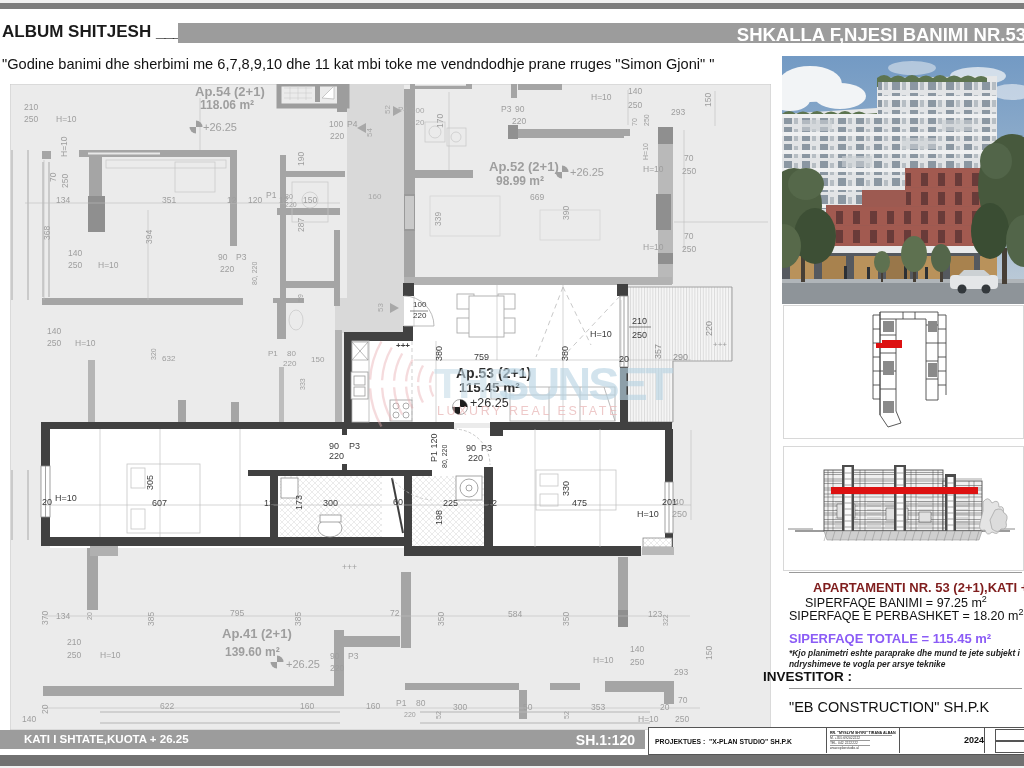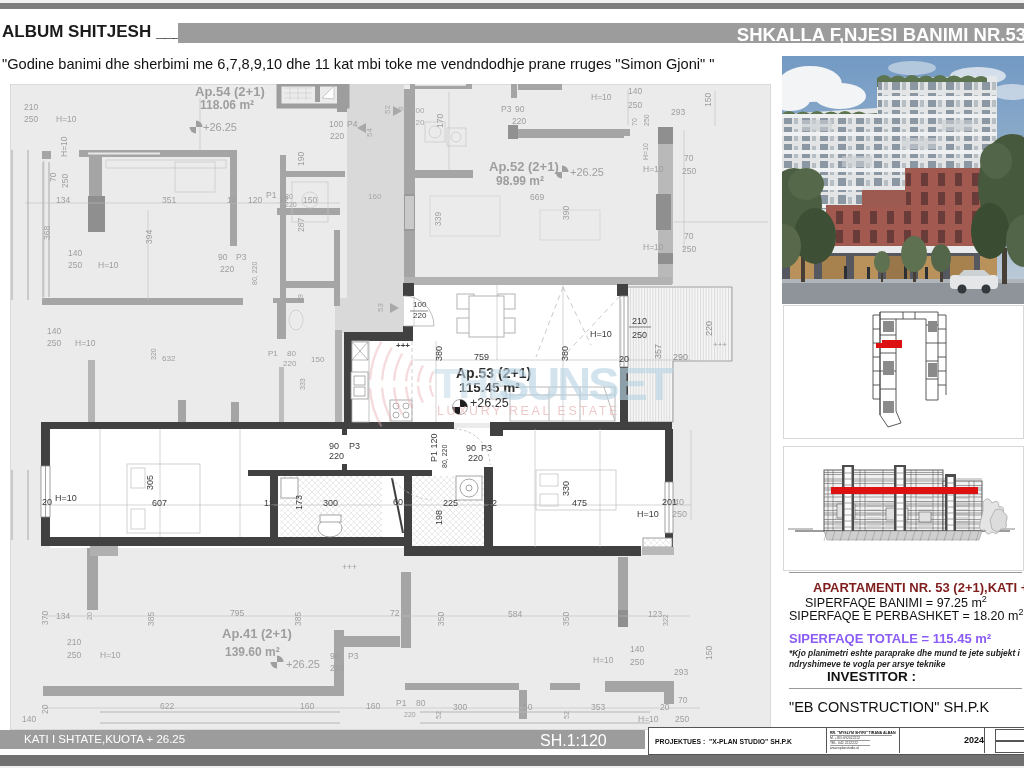--- a/index.html
+++ b/index.html
@@ -814,31 +814,31 @@
 <div class="abs" style="left:789px;top:580px;font-size:13px;font-weight:bold;color:#7f1d1d;white-space:nowrap;margin-left:24px;">APARTAMENTI NR. 53 (2+1),KATI +7</div>
 
 <div class="abs" style="left:789px;top:594px;font-size:12.5px;color:#111;white-space:nowrap;margin-left:16px;">SIPERFAQE BANIMI = 97.25 m<sup style="font-size:9px;">2</sup></div>
 
 <div class="abs" style="left:789px;top:607px;font-size:12.5px;color:#111;white-space:nowrap;">SIPERFAQE E PERBASHKET = 18.20 m<sup style="font-size:9px;">2</sup></div>
 
 <div class="abs" style="left:789px;top:631px;font-size:13px;font-weight:bold;color:#8b5cf6;white-space:nowrap;">SIPERFAQE TOTALE = 115.45 m²</div>
 
 <div class="abs" style="left:789px;top:648px;width:238px;font-size:8.4px;font-style:italic;font-weight:bold;color:#222;line-height:1.35;">*Kjo planimetri eshte paraprake dhe mund te jete subjekt i ndryshimeve te vogla per arsye teknike</div>
 
-<div class="abs" style="left:827px;top:669px;font-size:13.5px;font-weight:bold;color:#111;">INVESTITOR :</div>
+<div class="abs" style="left:763px;top:669px;font-size:13.5px;font-weight:bold;color:#111;">INVESTITOR :</div>
 
 <div class="abs" style="left:789px;top:688px;width:233px;height:1px;background:#999;"></div>
 
 <div class="abs" style="left:789px;top:699px;font-size:14.5px;color:#111;white-space:nowrap;">"EB CONSTRUCTION" SH.P.K</div>
 
 <div class="abs" style="left:0;top:730px;width:645px;height:19px;background:#9c9c9c;"></div>
 
-<div class="abs" style="left:4px;top:733px;font-size:11.5px;font-weight:normal;color:#ffffff;padding-left:20px;">KATI I SHTATE,KUOTA + 26.25</div>
-
-<div class="abs" style="left:540px;top:732px;width:95px;text-align:left;font-size:16px;font-weight:normal;color:#ffffff;">SH.1:120</div>
+<div class="abs" style="left:4px;top:733px;font-size:11.5px;font-weight:bold;color:#ffffff;padding-left:20px;">KATI I SHTATE,KUOTA + 26.25</div>
+
+<div class="abs" style="left:540px;top:732px;width:95px;text-align:right;font-size:14px;font-weight:bold;color:#ffffff;">SH.1:120</div>
 
 <div class="abs" style="left:648px;top:727px;width:376px;height:26px;background:#ffffff;border:1px solid #555;"></div>
 
 <div class="abs" style="left:655px;top:738px;font-size:6.8px;font-weight:bold;color:#111;white-space:nowrap;">PROJEKTUES :&nbsp; "X-PLAN STUDIO" SH.P.K</div>
 
 <div class="abs" style="left:826px;top:727px;width:72px;height:26px;border-left:1px solid #555;border-right:1px solid #555;"></div>
 <svg class="abs" style="left:828px;top:729px;" width="68" height="22" viewBox="0 0 68 22">
 <text x="2" y="4.5" font-size="3.6" fill="#111" font-weight="bold">RR. "MYSLYM SHYRI" TIRANA ALBAN.</text>
 <path d="M2,6.5 h62" stroke="#333" stroke-width="0.5"></path>
 <text x="2" y="10" font-size="3.4" fill="#333">M. +355 692022222</text>

